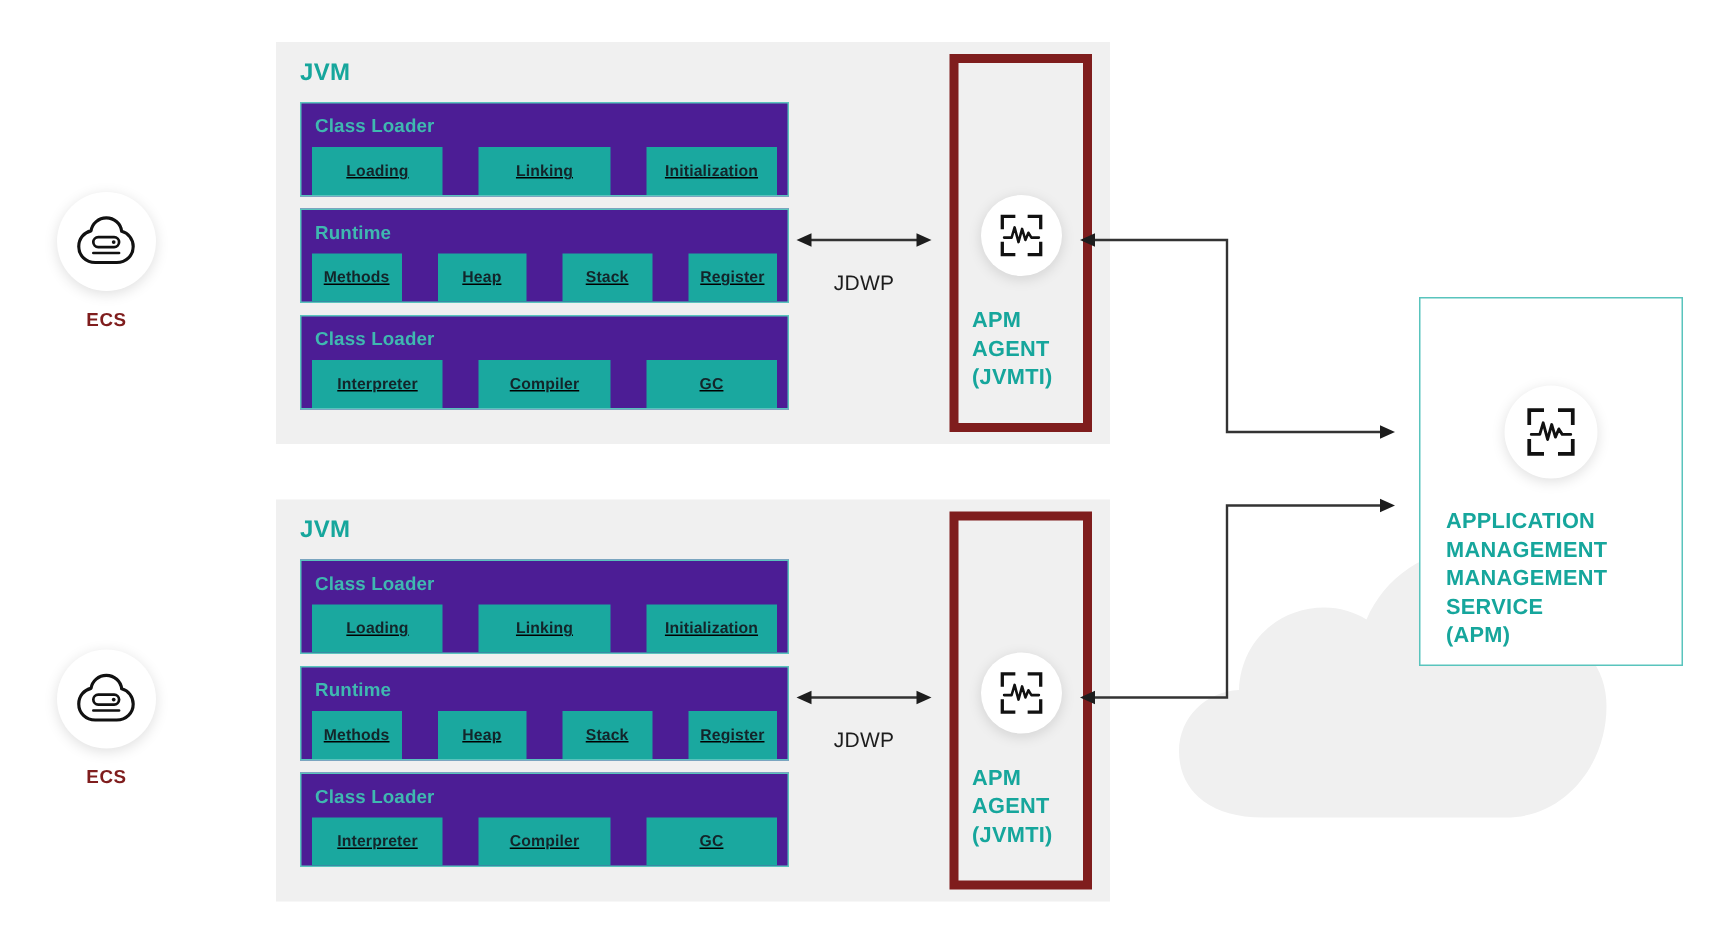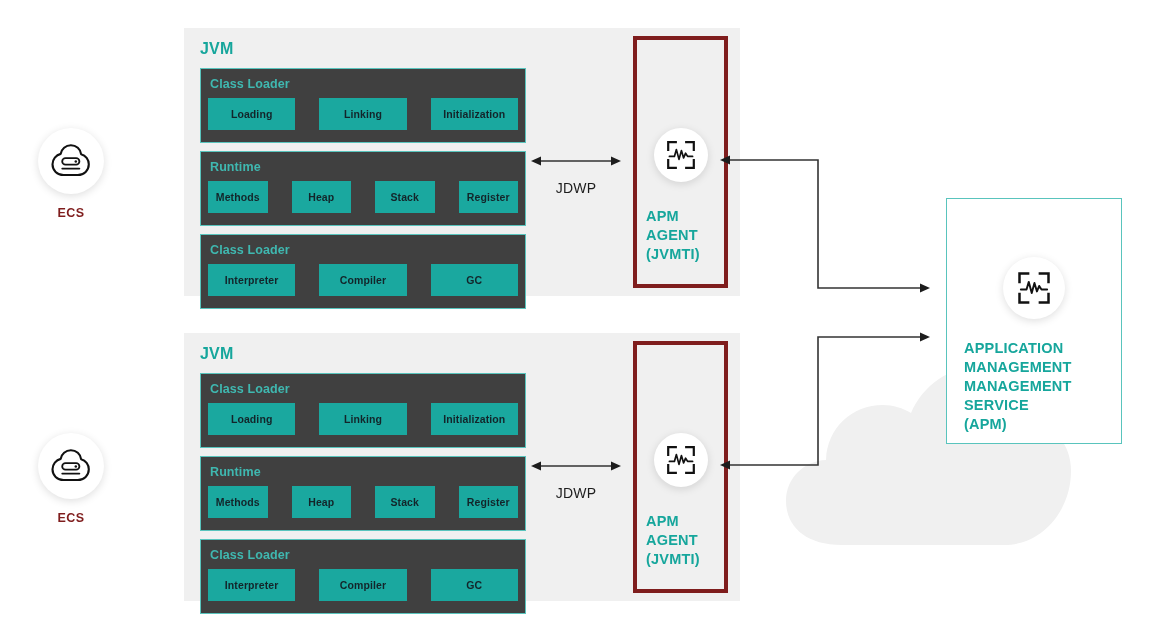--- a/index.html
+++ b/index.html
@@ -70,54 +70,55 @@
     letter-spacing: 0.2px;
   }
   .jvm-inner {
     position: absolute;
     left: 16px;
     top: 40px;
     width: 326px;
   }
   .section {
     border: 1px solid #59c4bd;
-    background: #404040;
+    background: #4c1d95;
     box-sizing: border-box;
-    padding: 7px 7px 12px 7px;
+    padding: 7px 7px 0 7px;
     margin-bottom: 8px;
   }
   .section-title {
     font-size: 12.5px;
     font-weight: bold;
     color: #3fb8b0;
     margin: 1px 0 7px 2px;
     letter-spacing: 0.1px;
   }
   .chip-row {
     display: flex;
     gap: 24px;
+    text-decoration: underline;
   }
   .chip {
     background: #1aa89f;
     color: #13252a;
     font-size: 10.5px;
     font-weight: bold;
     height: 32px;
     line-height: 32px;
     text-align: center;
     flex: 1 1 0;
     letter-spacing: 0.1px;
     white-space: nowrap;
     overflow: hidden;
   }
 
   
   .apm-agent {
     position: absolute;
-    border: 4px solid #7f1d1d;
+    border: 6px solid #7f1d1d;
     background: transparent;
     box-sizing: border-box;
     z-index: 3;
   }
   .agent-icon-wrap {
     position: absolute;
     left: 50%;
     transform: translateX(-50%);
     top: 88px;
   }

